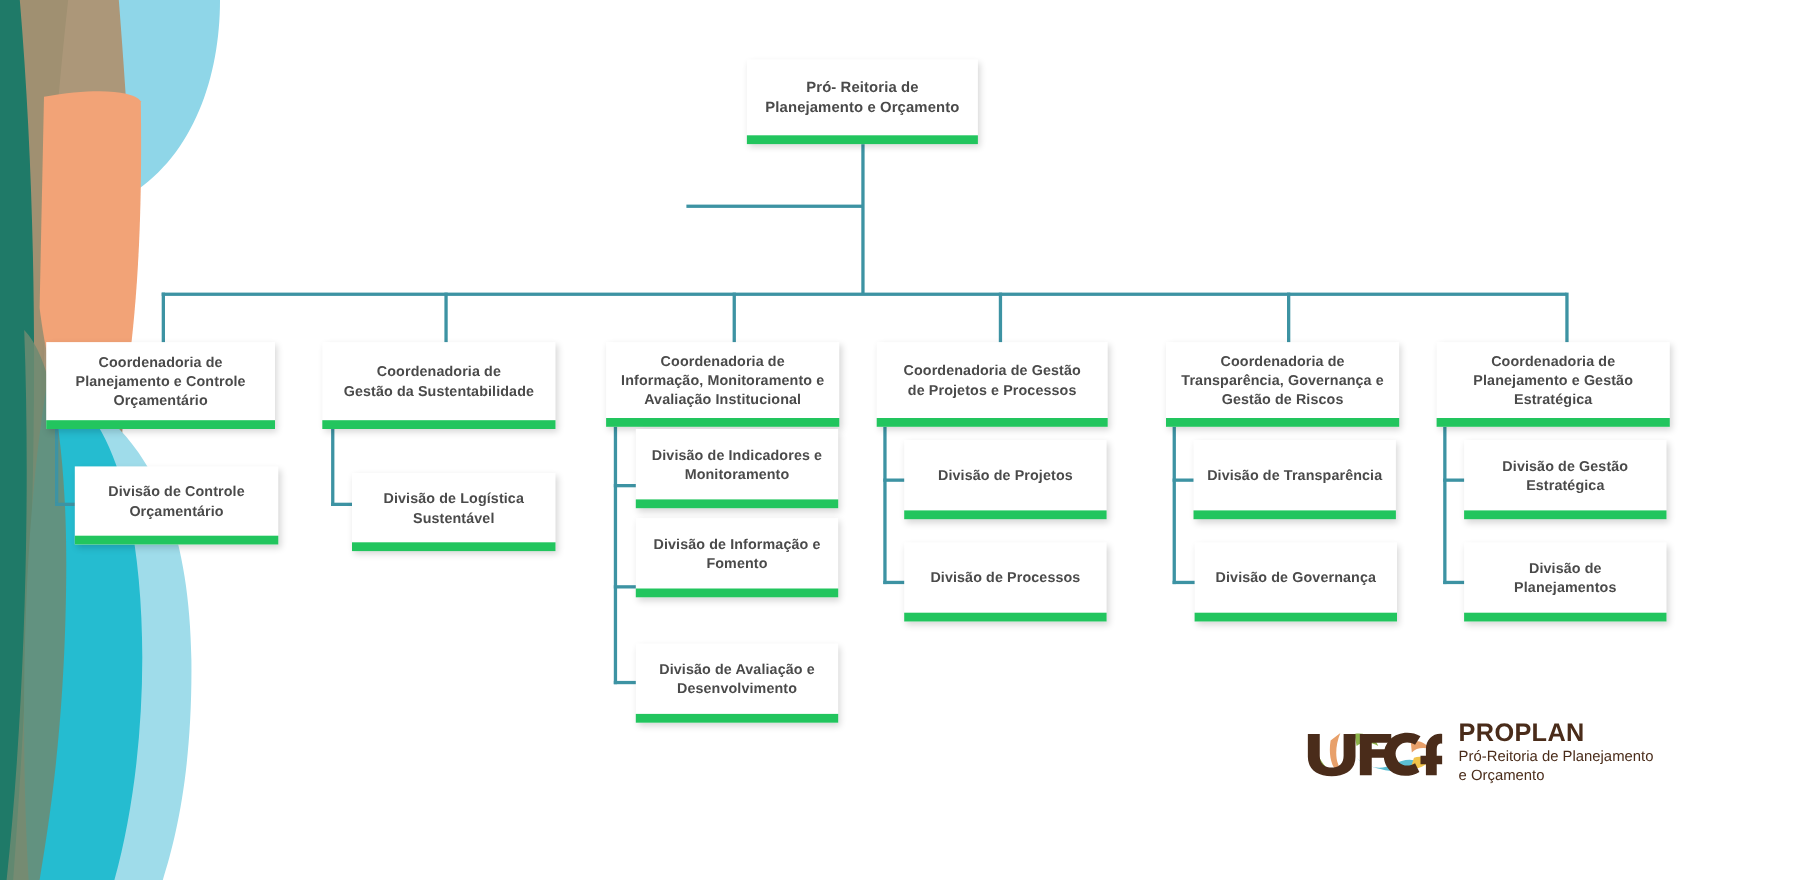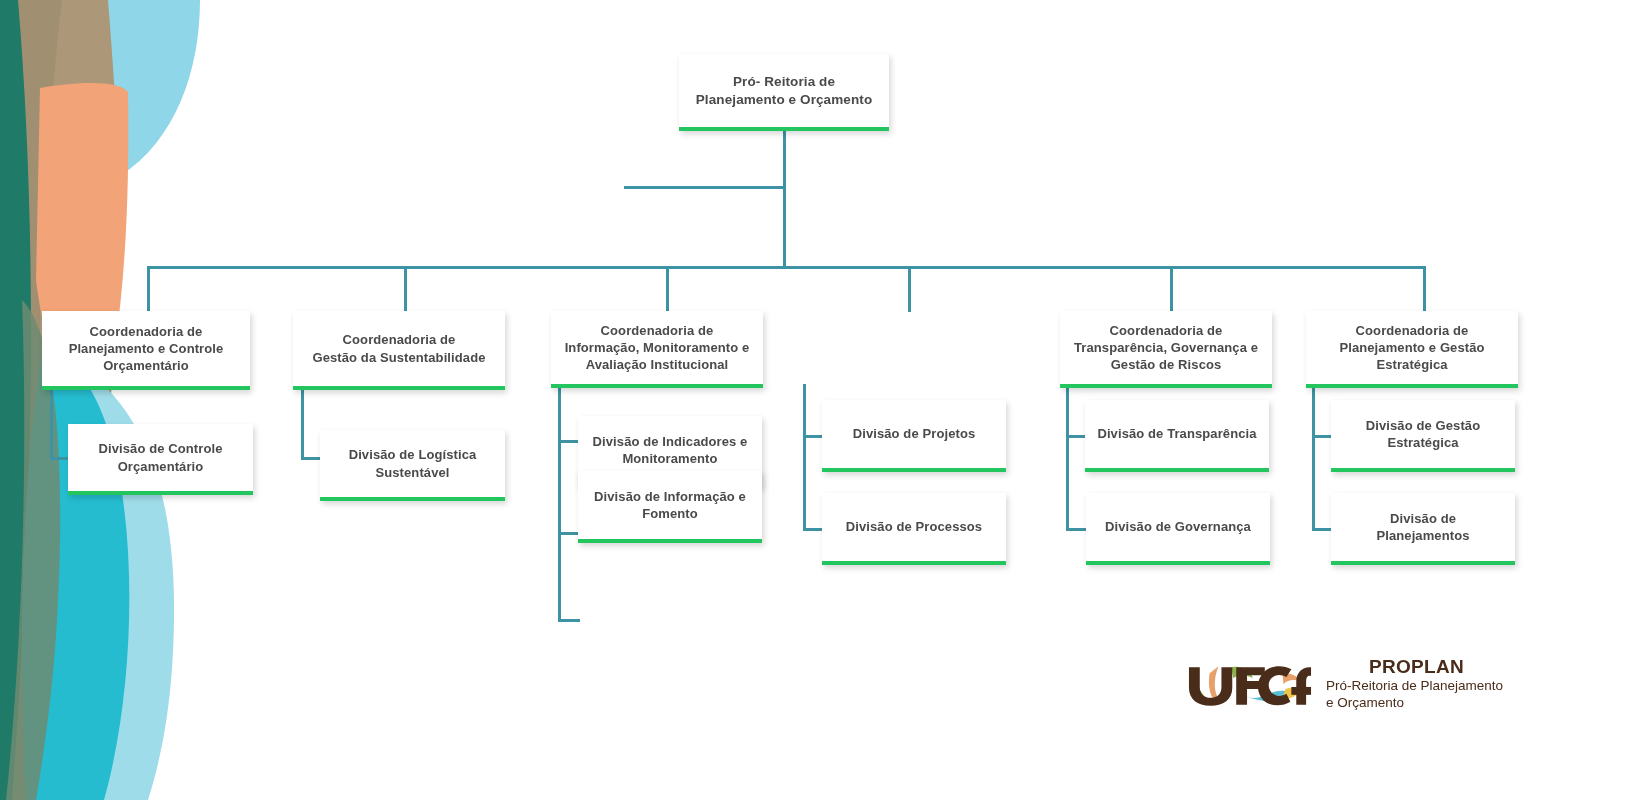--- a/index.html
+++ b/index.html
@@ -18,21 +18,21 @@
   
   .line{position:absolute;background:#3d93a3;z-index:1;}
   .line.v{width:3px;}
   .line.h{height:3px;}
 
   
   .node{
     position:absolute;
     background:#ffffff;
     box-sizing:border-box;
-    border-bottom:4px solid #22c55e;
+    border-bottom:8px solid #22c55e;
     box-shadow:2px 3px 6px rgba(0,0,0,0.16);
     display:flex;align-items:center;justify-content:center;
     text-align:center;
     z-index:3;
     padding:4px 10px;
   }
   .node .txt{
     color:#4a4a4a;
     font-weight:bold;
     line-height:1.32;
@@ -40,21 +40,21 @@
   }
   .lvl1 .txt{font-size:13.5px;}
   .lvl2 .txt{font-size:13px;}
   .lvl3 .txt{font-size:13px;}
   .lvl4 .txt{font-size:13px;}
 
   
   #logo-block{position:absolute;left:1186px;top:648px;width:340px;height:72px;z-index:4;display:flex;align-items:center;}
   #logo-mark{width:128px;height:52px;flex:0 0 auto;}
   #logo-text{margin-left:12px;}
-  #logo-title{font-size:19px;font-weight:bold;color:#4a2c1a;letter-spacing:0.3px;line-height:1;margin-left:43px;}
+  #logo-title{font-size:23px;font-weight:bold;color:#4a2c1a;letter-spacing:0.3px;line-height:1;}
   #logo-sub{font-size:13.5px;color:#4a2c1a;line-height:1.22;margin-top:2px;}
 </style>
 </head>
 <body>
 
 <div id="stage">
 
   <div id="bg-deco">
     <svg width="240" height="800" viewBox="0 0 240 800" xmlns="http://www.w3.org/2000/svg">
 
@@ -125,27 +125,33 @@
   <div class="node lvl3" style="left:293px;top:311px;width:212px;height:79px;">
     <span class="txt">Coordenadoria de<br>Gestão da Sustentabilidade</span>
   </div>
   <div class="node lvl4" style="left:320px;top:430px;width:185px;height:71px;">
     <span class="txt">Divisão de Logística<br>Sustentável</span>
   </div>
 
   <div class="node lvl3" style="left:551px;top:311px;width:212px;height:77px;">
     <span class="txt">Coordenadoria de<br>Informação, Monitoramento e<br>Avaliação Institucional</span>
   </div>
-  <div class="node lvl4" style="left:578px;top:416px;width:184px;height:72px;">
+  <div class="node lvl4" style="left:578px;top:390px;width:184px;height:72px;">
     <span class="txt">Divisão de Indicadores e<br>Monitoramento</span>
   </div>
   <div class="node lvl4" style="left:578px;top:471px;width:184px;height:72px;">
     <span class="txt">Divisão de Informação e<br>Fomento</span>
   </div>
+  <div class="node lvl4" style="left:578px;top:585px;width:184px;height:72px;">
+    <span class="txt">Divisão de Avaliação e<br>Desenvolvimento</span>
+  </div>
 
+  <div class="node lvl3" style="left:797px;top:311px;width:210px;height:77px;">
+    <span class="txt">Coordenadoria de Gestão<br>de Projetos e Processos</span>
+  </div>
   <div class="node lvl4" style="left:822px;top:493px;width:184px;height:72px;">
     <span class="txt">Divisão de Processos</span>
   </div>
   <div class="node lvl4" style="left:822px;top:400px;width:184px;height:72px;">
     <span class="txt">Divisão de Projetos</span>
   </div>
 
   <div class="node lvl3" style="left:1060px;top:311px;width:212px;height:77px;">
     <span class="txt">Coordenadoria de<br>Transparência, Governança e<br>Gestão de  Riscos</span>
   </div>

